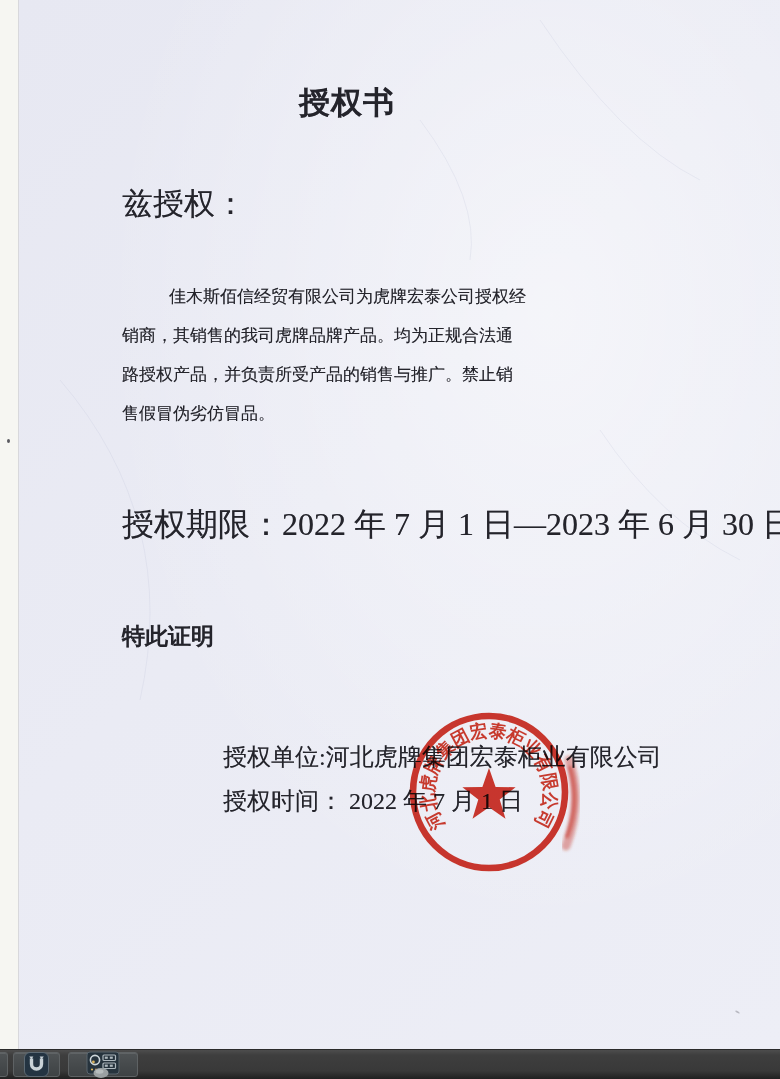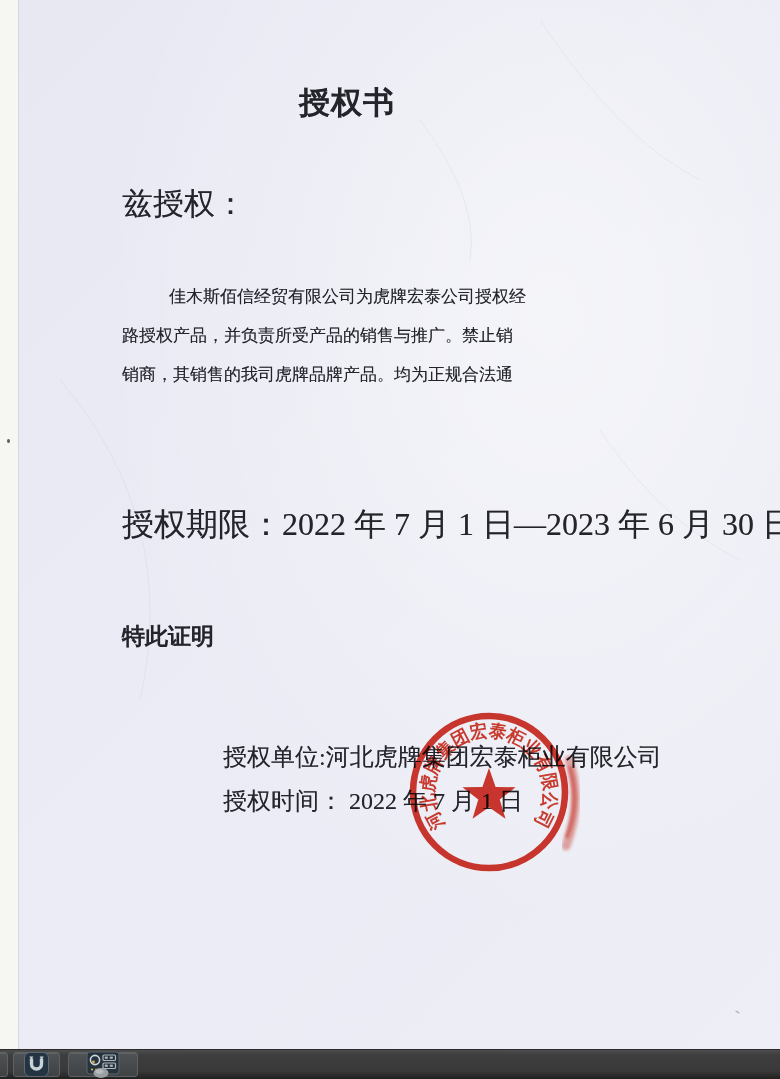--- a/index.html
+++ b/index.html
@@ -79,22 +79,23 @@
 
     <div class="speck s1"></div>
     <div class="speck s2"></div>
 
     <div class="doc-title ink">授权书</div>
 
     <div class="salutation ink">兹授权：</div>
 
     <div class="body-para">
       <div class="body-line indent ink">佳木斯佰信经贸有限公司为虎牌宏泰公司授权经</div>
+      <div class="body-line ink">销商，其销售的我司虎牌品牌产品。均为正规合法通</div>
       <div class="body-line ink">路授权产品，并负责所受产品的销售与推广。禁止销</div>
-      <div class="body-line ink">销商，其销售的我司虎牌品牌产品。均为正规合法通</div>
+      <div class="body-line ink">售假冒伪劣仿冒品。</div>
     </div>
 
     <div class="period ink">授权期限：2022 年 7 月 1 日—2023 年 6 月 30 日</div>
 
     <div class="certify ink">特此证明</div>
 
     <div class="sig-unit ink">授权单位:河北虎牌集团宏泰柜业有限公司</div>
     <div class="sig-date ink">授权时间： 2022 年 7 月 1 日</div>
 
     <svg class="stamp" width="192" height="176" viewBox="0 0 192 176">

